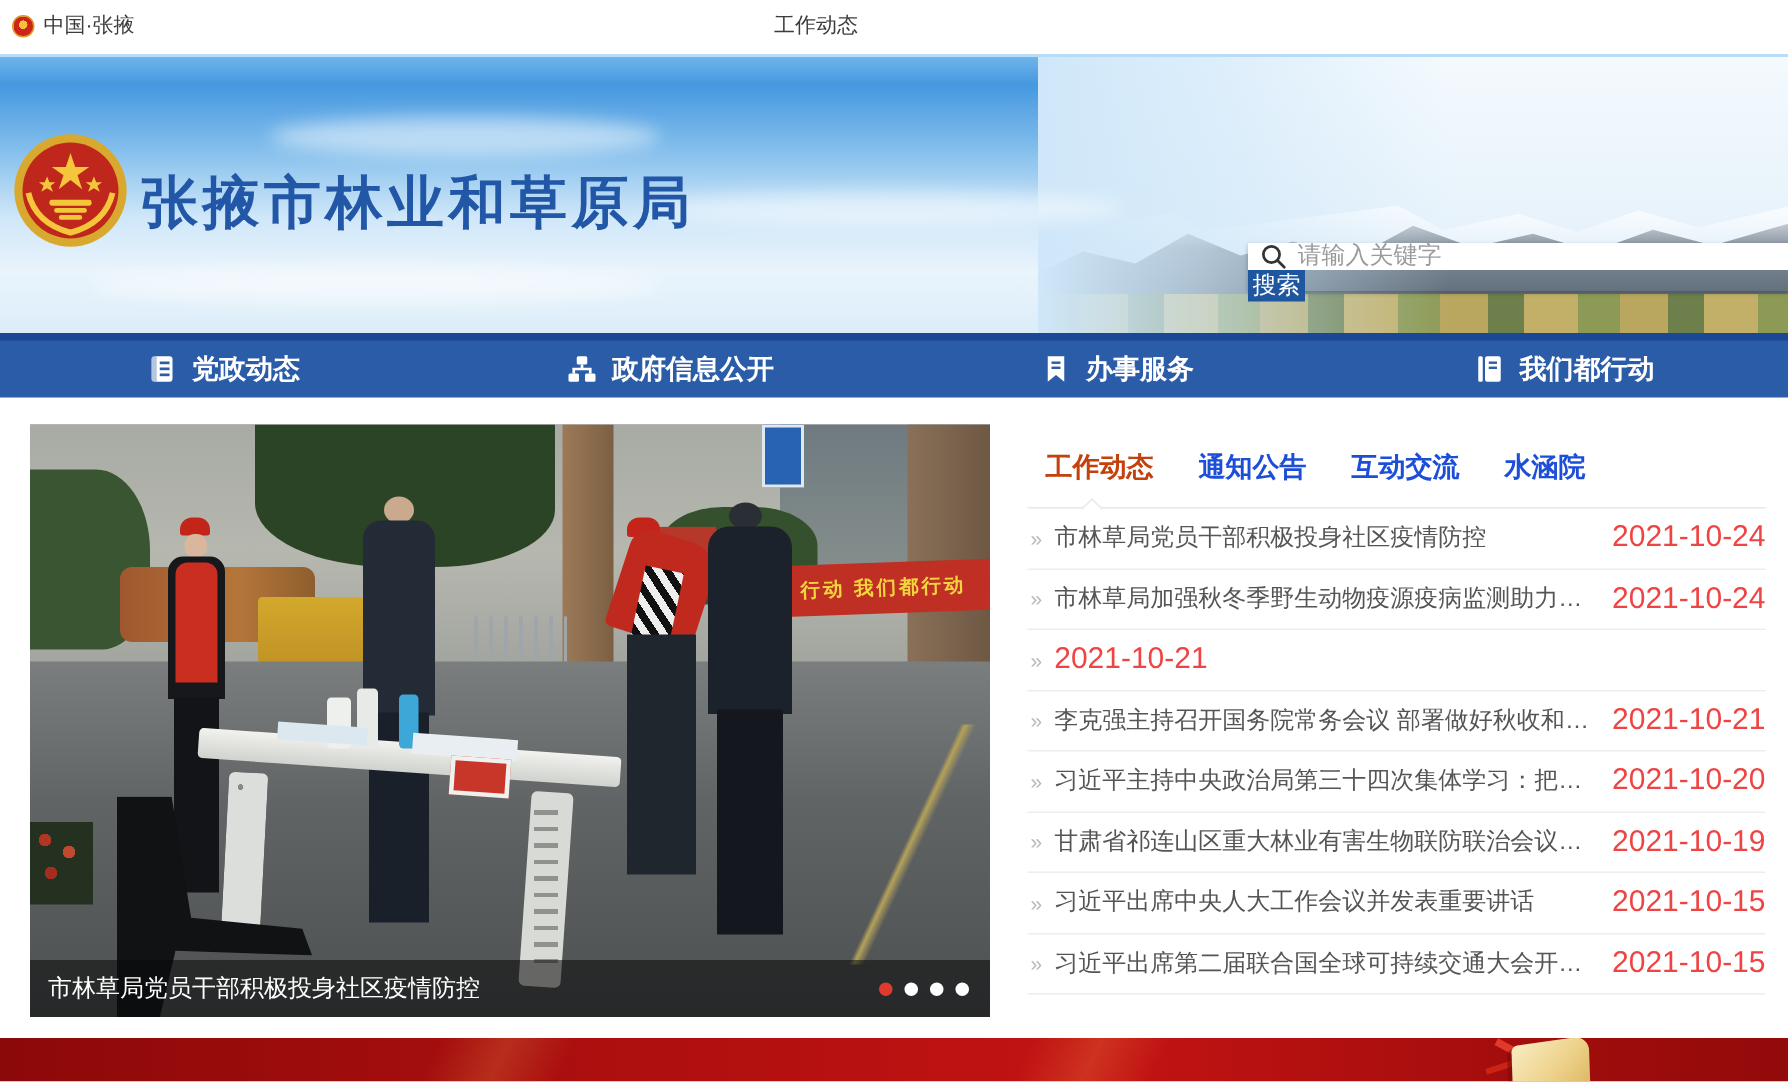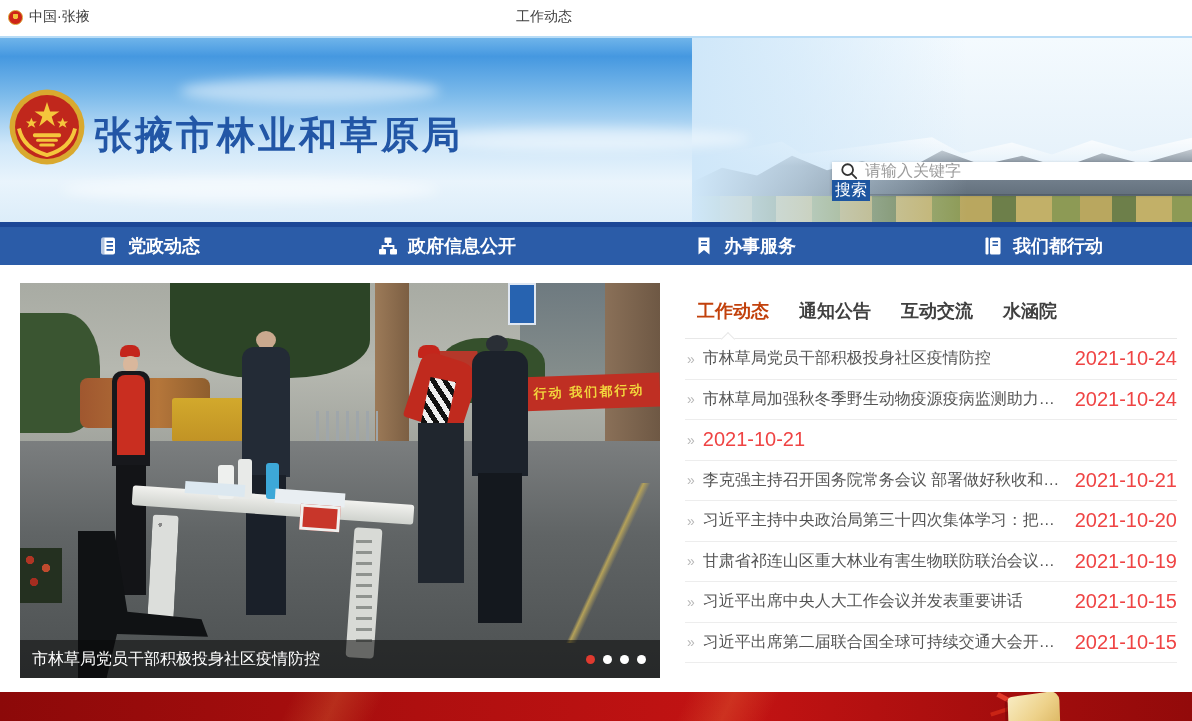--- a/index.html
+++ b/index.html
@@ -63,21 +63,21 @@
   .caption-text { color:#fff; font-size:16px; margin-left:12px; flex:1; white-space:nowrap;
     overflow:hidden; text-overflow:ellipsis; }
   .dots { display:flex; gap:8px; margin-right:14px; }
   .dot { width:9px; height:9px; border-radius:50%; background:#fff; cursor:pointer; }
   .dot.active { background:#e03a2f; }
 
   
   .news-col { position:absolute; left:685px; top:283px; width:492px; }
   .tabs { position:relative; height:56px; display:flex; align-items:center; gap:30px;
     padding-left:12px; border-bottom:1px solid #e8e8e8; }
-  .tab { font-size:18px; font-weight:bold; color:#404040; cursor:pointer; }
+  .tab { font-size:18px; font-weight:bold; color:#1d4ed8; cursor:pointer; }
   .tab.active { color:#c2410c; }
   .tab-notch { position:absolute; left:38px; bottom:-6px; width:10px; height:10px; background:#fff;
     border-left:1px solid #e8e8e8; border-top:1px solid #e8e8e8; transform:rotate(45deg); }
   .news-list { list-style:none; }
   .news-row { height:40.5px; display:flex; align-items:center; border-bottom:1px solid #ededed;
     cursor:pointer; }
   .bullet { color:#b9b9b9; font-size:14px; margin:0 8px 0 2px; line-height:1; }
   .news-title { flex:1; font-size:16px; color:#555; white-space:nowrap; overflow:hidden;
     text-overflow:ellipsis; padding-right:14px; }
   .news-date { font-size:20px; color:#ef4444; flex:none; }

